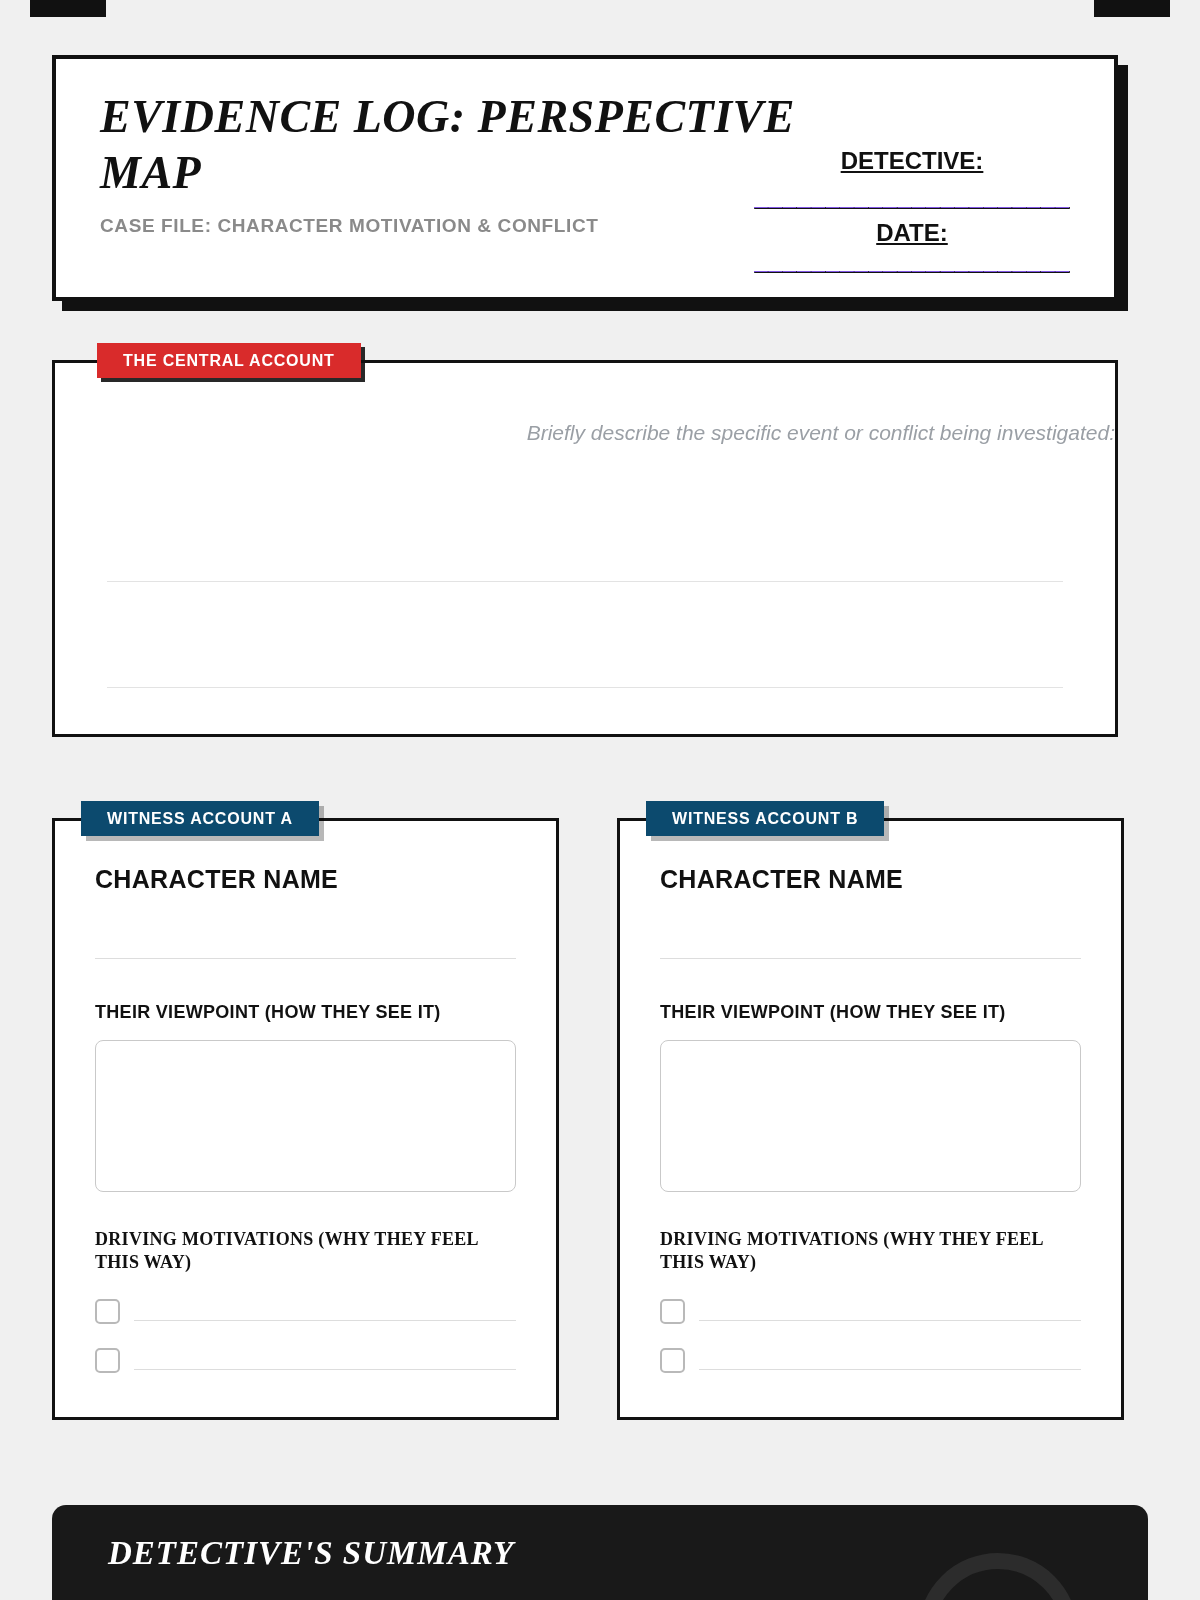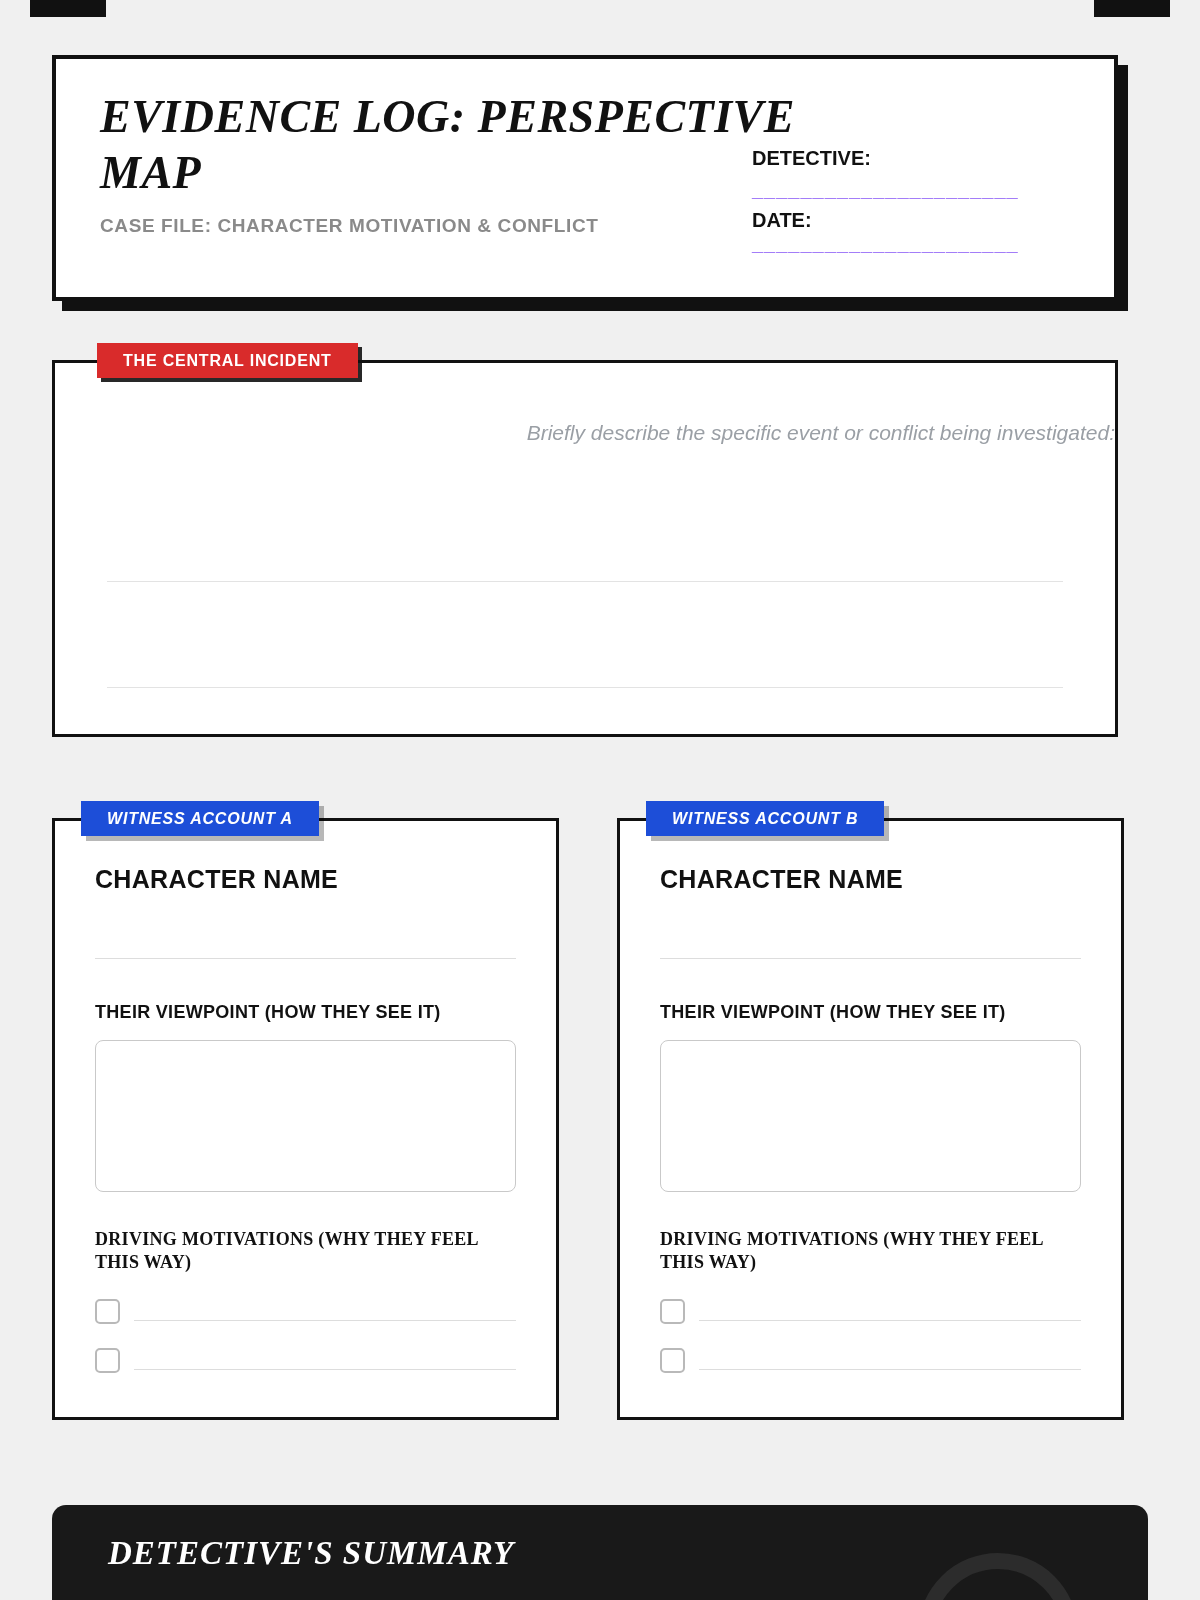--- a/index.html
+++ b/index.html
@@ -41,23 +41,24 @@
     margin-top: 14px;
     font-size: 19px;
     font-weight: 700;
     letter-spacing: 0.6px;
     color: #8a8a8a;
   }
   .header-right {
     position: absolute;
     right: 42px; top: 88px;
     width: 320px;
-    text-align: left;
+    text-align: center;
     font-weight: 800;
-    font-size: 20px;
+    font-size: 24px;
+    text-decoration: underline;
   }
   .header-right .row { margin-bottom: 8px; }
   .write-line-text { font-weight: 700; color: #8b5cf6; letter-spacing: 1px; }
 
   
   .section-box {
     position: absolute;
     background: #ffffff;
     border: 3px solid #111;
   }
@@ -65,21 +66,21 @@
     position: absolute;
     top: -20px;
     padding: 9px 26px 8px 26px;
     font-size: 16px;
     font-weight: 800;
     letter-spacing: 0.8px;
     color: #ffffff;
     white-space: nowrap;
   }
   .tab.red { left: 42px; background: #d92b2b; box-shadow: 4px 4px 0 rgba(17,17,17,0.9); }
-  .tab.black { left: 26px; background: #1d4ed8; font-style: italic; box-shadow: 5px 5px 0 rgba(0,0,0,0.28); }
+  .tab.black { left: 26px; background: #0c4a6e; box-shadow: 5px 5px 0 rgba(0,0,0,0.28); }
 
   
   .central-box { left: 52px; top: 360px; width: 1066px; height: 377px; }
   .central-placeholder {
     margin-top: 58px;
     text-align: right;
     font-style: italic;
     font-size: 21px;
     color: #9a9fa5;
   }
@@ -178,21 +179,21 @@
     <div class="row">DETECTIVE:</div>
     <div class="row write-line-text">______________________</div>
     <div class="row">
       <span>DATE:</span>
       <span class="write-line-text">______________________</span>
     </div>
   </div>
 </div>
 
 <div class="section-box central-box">
-  <div class="tab red">THE CENTRAL INCIDENT</div>
+  <div class="tab red">THE CENTRAL ACCOUNT</div>
   <div class="central-placeholder">Briefly describe the specific event or conflict being investigated:</div>
   <div class="central-line l1"></div>
   <div class="central-line l2"></div>
 </div>
 
 <div class="section-box witness-box a">
   <div class="tab black">WITNESS ACCOUNT A</div>
   <div class="field-label">CHARACTER NAME</div>
   <div class="name-line"></div>
   <div class="field-label viewpoint-label">THEIR VIEWPOINT (HOW THEY SEE IT)</div>

